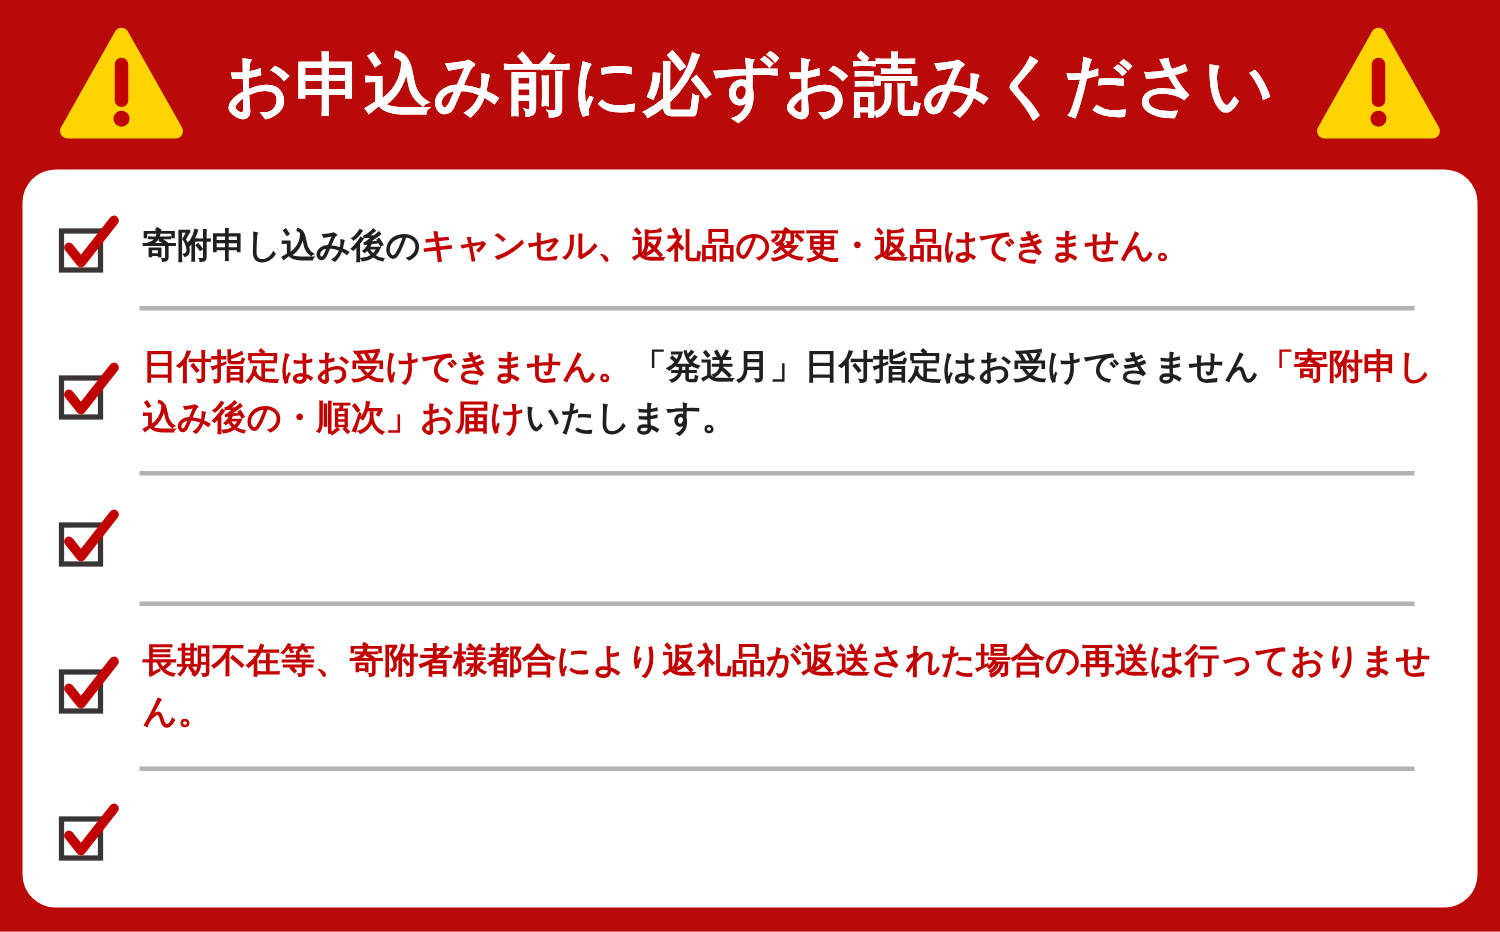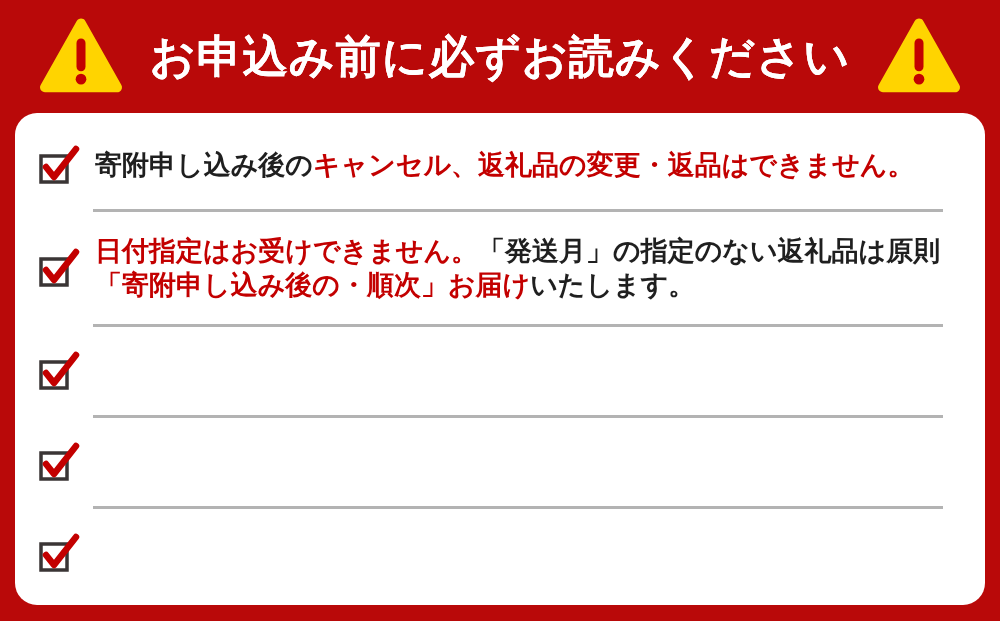--- a/index.html
+++ b/index.html
@@ -52,21 +52,21 @@
     justify-content: space-evenly;
   }
   .row {
     display: flex;
     align-items: center;
     gap: 14px;
     padding: 7px 0;
   }
   .checkbox { width: 44px; height: 44px; flex: none; }
   .text {
-    font-size: 27px;
+    font-size: 23px;
     font-weight: 700;
     line-height: 34px;
     letter-spacing: 0px;
     max-width: 862px;
   }
   .seg-red   { color: var(--accent-red, #c30000); }
   .seg-black { color: var(--text-black, #1f1f1f); }
   .divider {
     height: 3px;
     flex: none;
@@ -102,35 +102,36 @@
       <path d="M9 24 L17 34 L39 6" fill="none" stroke="#c30000" stroke-width="6.5" stroke-linecap="round" stroke-linejoin="round"></path>
     </svg>
     <p class="text"><span class="seg-black">寄附申し込み後の</span><span class="seg-red">キャンセル、返礼品の変更・返品はできません。</span></p>
   </div>
 <div class="divider"></div>
   <div class="row">
     <svg class="checkbox" viewBox="0 0 44 44" aria-hidden="true">
       <rect x="4" y="13" width="26" height="26" fill="#ffffff" stroke="#3a3535" stroke-width="3.5"></rect>
       <path d="M9 24 L17 34 L39 6" fill="none" stroke="#c30000" stroke-width="6.5" stroke-linecap="round" stroke-linejoin="round"></path>
     </svg>
-    <p class="text"><span class="seg-red">日付指定はお受けできません。</span><span class="seg-black">「発送月」の指定のない返礼品は原則</span><span class="seg-red">「寄附申し込み後の・順次」お届け</span><span class="seg-black">いたします。</span></p>
+    <p class="text"><span class="seg-red">日付指定はお受けできません。</span><span class="seg-black">「発送月」日付指定はお受けできません</span><span class="seg-red">「寄附申し込み後の・順次」お届け</span><span class="seg-black">いたします。</span></p>
   </div>
 <div class="divider"></div>
   <div class="row">
     <svg class="checkbox" viewBox="0 0 44 44" aria-hidden="true">
       <rect x="4" y="13" width="26" height="26" fill="#ffffff" stroke="#3a3535" stroke-width="3.5"></rect>
       <path d="M9 24 L17 34 L39 6" fill="none" stroke="#c30000" stroke-width="6.5" stroke-linecap="round" stroke-linejoin="round"></path>
     </svg>
   </div>
 <div class="divider"></div>
   <div class="row">
     <svg class="checkbox" viewBox="0 0 44 44" aria-hidden="true">
       <rect x="4" y="13" width="26" height="26" fill="#ffffff" stroke="#3a3535" stroke-width="3.5"></rect>
       <path d="M9 24 L17 34 L39 6" fill="none" stroke="#c30000" stroke-width="6.5" stroke-linecap="round" stroke-linejoin="round"></path>
     </svg>
+    <p class="text"><span class="seg-red">長期不在等、寄附者様都合により返礼品が返送された場合の再送は行っておりません。</span></p>
   </div>
 <div class="divider"></div>
   <div class="row">
     <svg class="checkbox" viewBox="0 0 44 44" aria-hidden="true">
       <rect x="4" y="13" width="26" height="26" fill="#ffffff" stroke="#3a3535" stroke-width="3.5"></rect>
       <path d="M9 24 L17 34 L39 6" fill="none" stroke="#c30000" stroke-width="6.5" stroke-linecap="round" stroke-linejoin="round"></path>
     </svg>
   </div>
 </div>
   </div>

